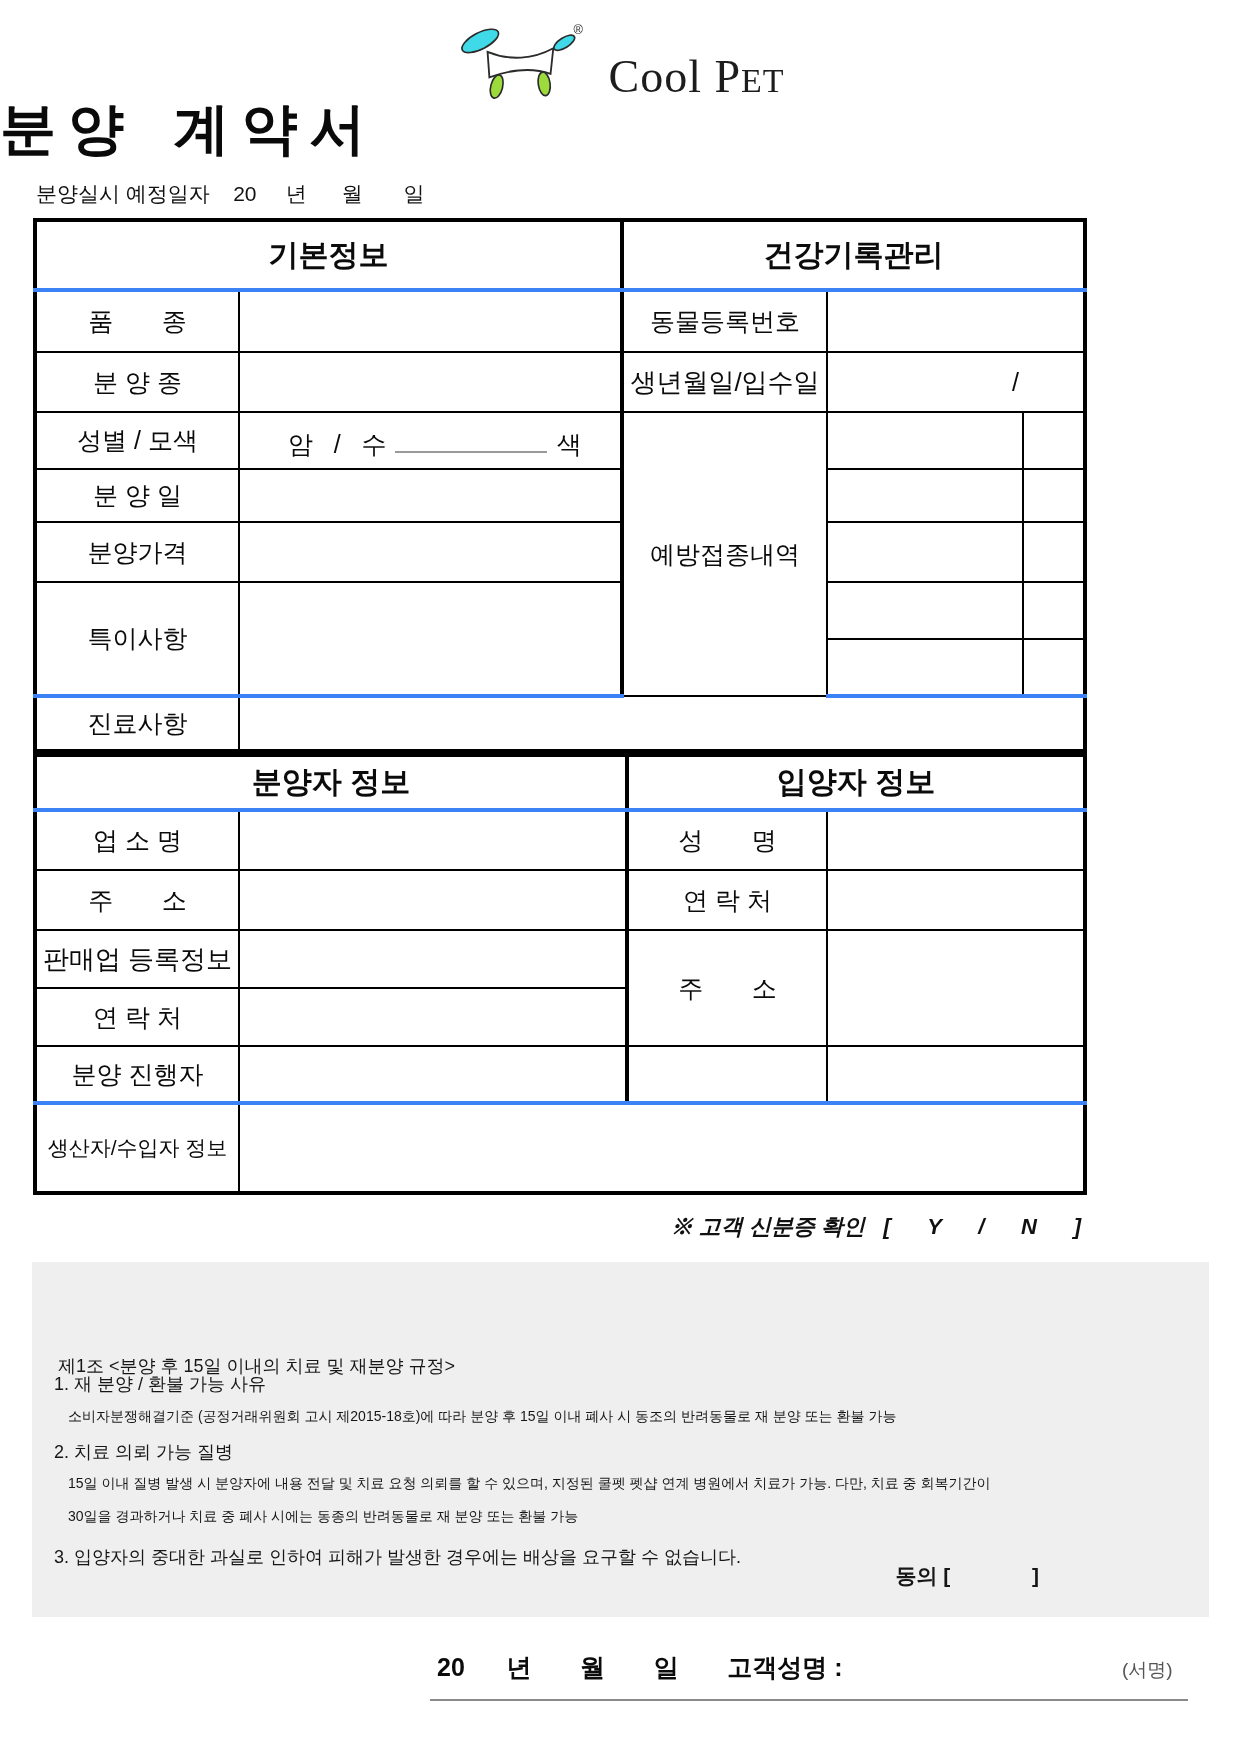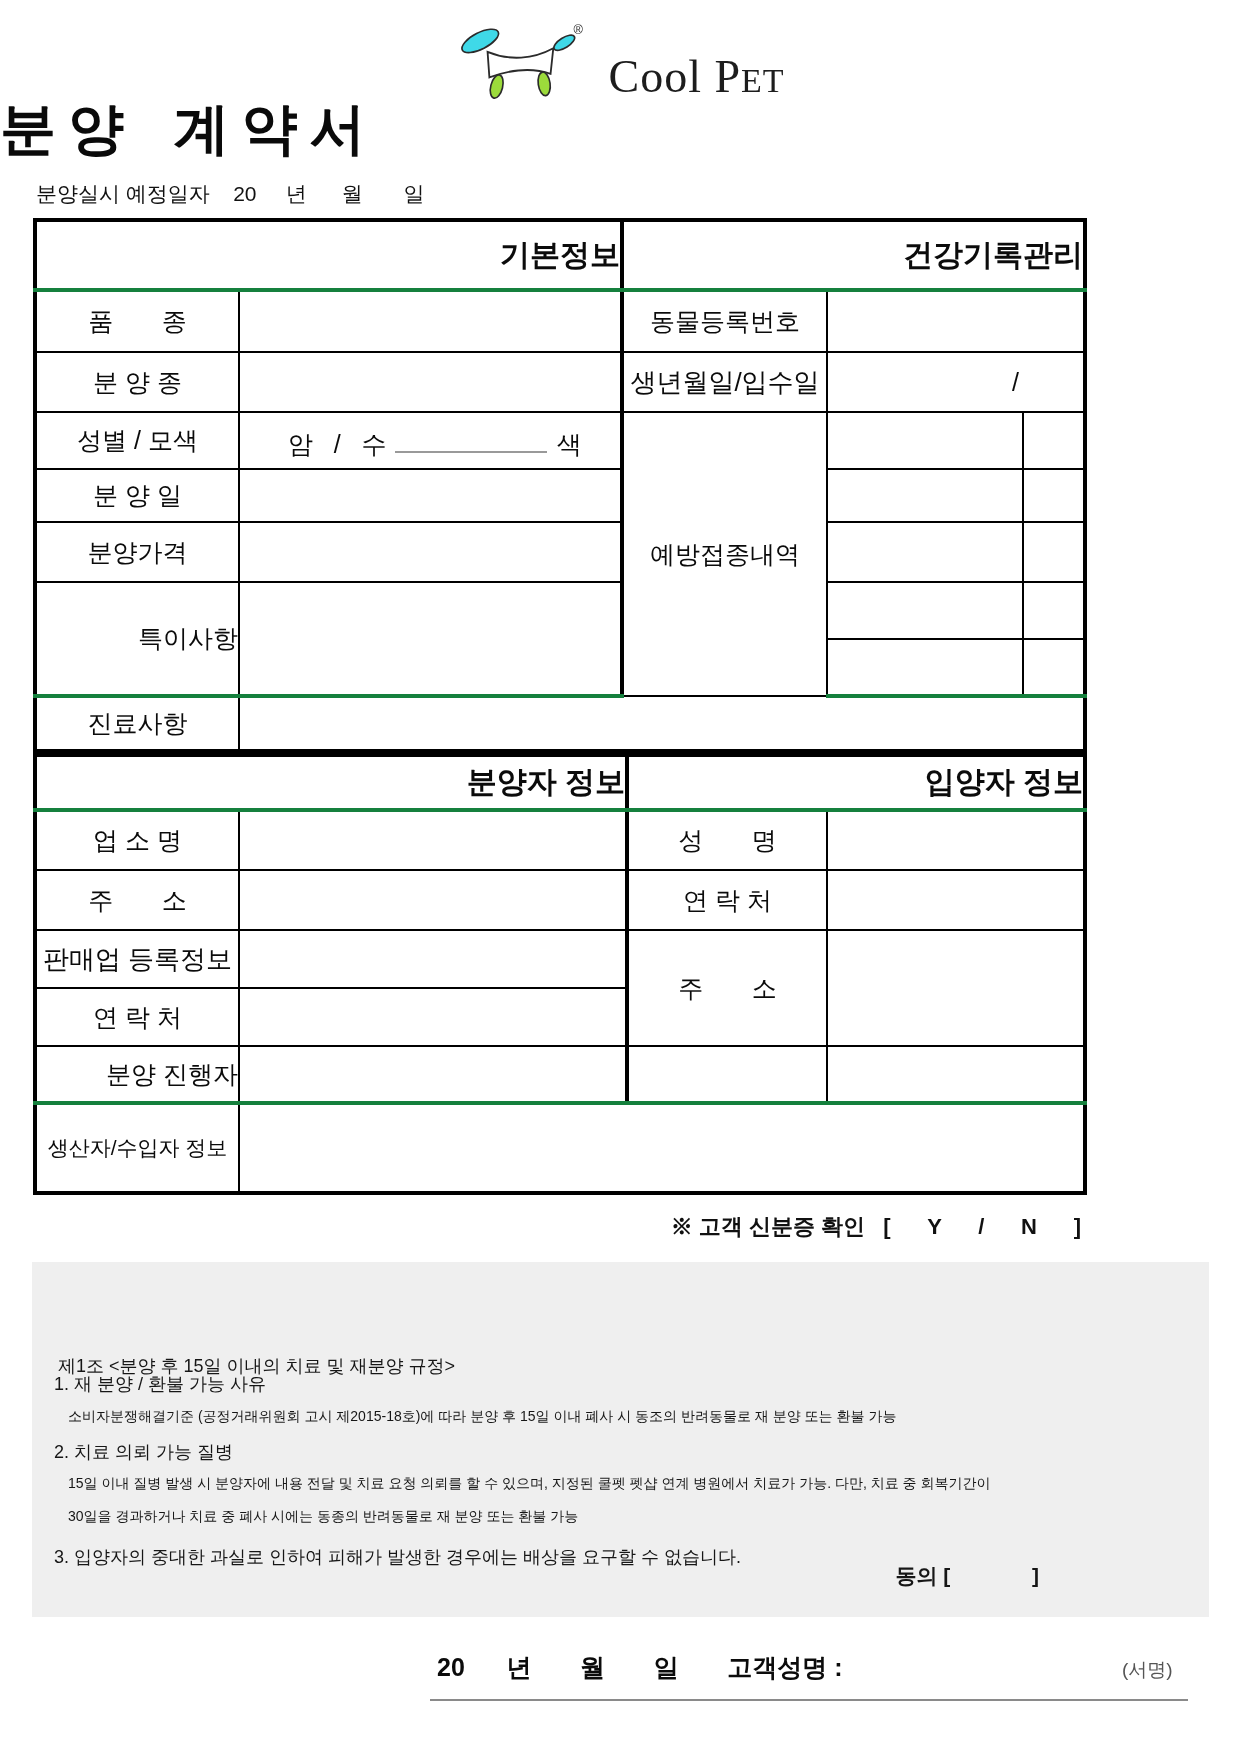--- a/index.html
+++ b/index.html
@@ -19,31 +19,31 @@
   .schedule { position:absolute; top:180px; left:36px; font-size:21px; white-space:pre; color:#111; }
 
   
   table { border-collapse:collapse; table-layout:fixed; width:1050px; }
   td { border:2px solid #000; padding:0; text-align:center; vertical-align:middle;
        font-size:25px; color:#0b0b0b; overflow:hidden; white-space:pre; }
   .tblA { position:absolute; left:33px; top:218px; border:4px solid #000; }
   .tblB { position:absolute; left:33px; top:753px; border:4px solid #000; }
   .hdr { font-size:30px; font-weight:bold; }
   .secdiv { border-right:4px solid #000; }
-  .thickb { border-bottom:4px solid #15803d;text-align:right; }
+  .thickb { border-bottom:4px solid #3b82f6; }
   .sz22 { font-size:26px; }
   .sz21 { font-size:21px; }
   .sexcell { text-align:left; padding-left:48px; }
   .uline { display:inline-block; width:152px; height:30px; border-bottom:2px solid #999;
            margin:0 10px 0 8px; vertical-align:baseline; }
   .birthcell { padding-left:120px; }
 
   
   .idcheck { position:absolute; top:1212px; right:160px; font-size:22px;
-    font-weight:bold; white-space:pre; color:#111; }
+    font-weight:bold; white-space:pre; color:#111;font-style:italic; }
 
   
   .graybox { position:absolute; left:32px; top:1262px; width:1177px; height:355px;
     background:#efefef; }
   .gl { position:absolute; white-space:pre; color:#161616; }
   .gl.intro { left:16px; top:21px; font-size:19px; font-weight:bold; }
   .gl.article { left:26px; top:92px; font-size:18px; }
   .gl.item { left:22px; font-size:18px; }
   .gl.sub { left:36px; font-size:14px; }
   .gl.consent { right:170px; top:300px; font-size:21px; font-weight:bold; }

